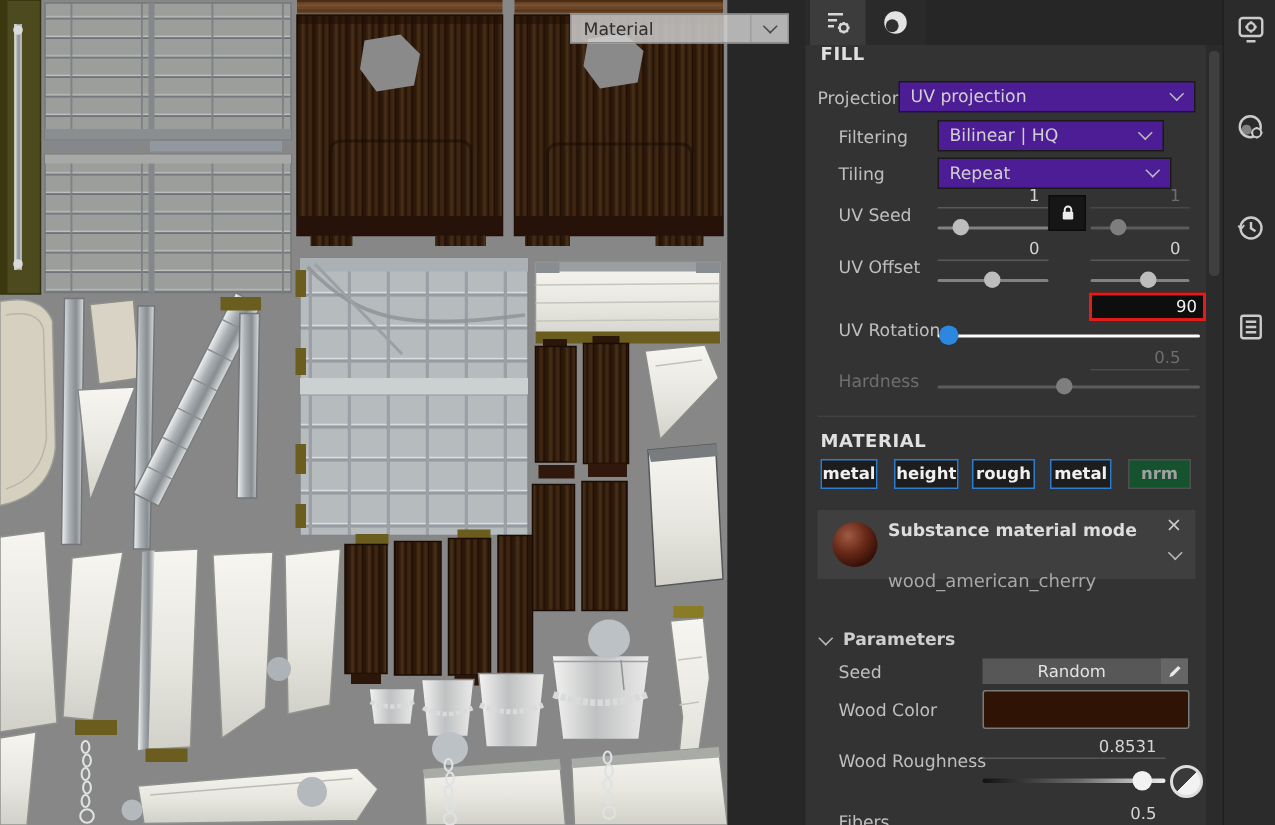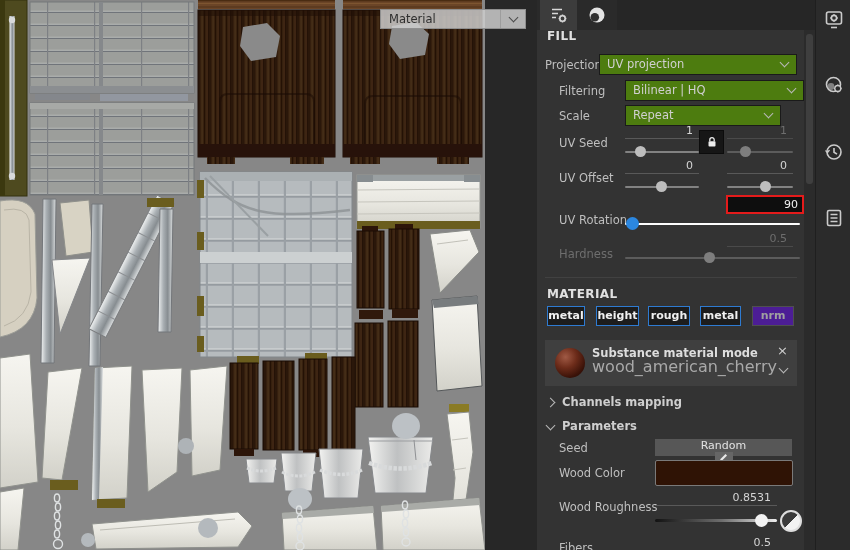--- a/index.html
+++ b/index.html
@@ -18,44 +18,44 @@
   .panel{position:absolute;left:537px;top:0;width:278px;height:550px;background:#333333;}
   .tabbar{position:absolute;left:0;top:0;width:100%;height:30px;background:#2a2a2a;}
   .tab{position:absolute;top:0;width:37px;height:30px;display:flex;align-items:center;justify-content:center;}
   .tab.sel{background:#3c3c3c;}
   .tabrest{position:absolute;left:80px;top:0;right:0;height:30px;background:#262626;}
   .scrollbar{position:absolute;right:0;top:30px;bottom:0;width:11px;background:#2b2b2b;}
   .scrollthumb{position:absolute;left:2px;top:4px;width:7px;height:150px;background:#3f3f3f;border-radius:3px;}
   .sec-title{position:absolute;font-size:12px;font-weight:bold;color:#e0e0e0;letter-spacing:.4px;}
   .lbl{position:absolute;font-size:11.5px;color:#bfbfbf;white-space:nowrap;}
   .lbl.dim{color:#6e6e6e;}
-  .dd{position:absolute;background:#4d7c0f;border:1px solid #1a1a1a;box-sizing:border-box;height:21px;}
+  .dd{position:absolute;background:#4c1d95;border:1px solid #1a1a1a;box-sizing:border-box;height:21px;}
   .dd .txt{font-size:11.5px;color:#d0d0d0;line-height:19px;padding-left:7px;}
   .dd .chev{position:absolute;right:8px;top:7px;}
   .val{position:absolute;font-size:11px;color:#d4d4d4;text-align:right;border-bottom:1px solid #595959;padding:0 6px 1px 0;box-sizing:border-box;}
   .val.dim{color:#6e6e6e;border-bottom-color:#4a4a4a;}
   .track{position:absolute;height:2px;background:#828282;border-radius:1px;}
   .track.dim{background:#5c5c5c;}
   .track.white{background:#fdfdfd;}
   .knob{position:absolute;width:11px;height:11px;border-radius:50%;background:#bdbdbd;top:-5px;}
   .knob.dim{background:#7e7e7e;}
   .knob.blue{width:13px;height:13px;top:-6px;background:#2b87e0;}
   .lockbtn{position:absolute;width:25px;height:24px;background:#161616;border:1px solid #0c0c0c;display:flex;align-items:center;justify-content:center;box-sizing:border-box;}
   .rotinput{position:absolute;background:#0e0e0e;border:2px solid #e41b1b;color:#f2f2f2;font-size:11px;text-align:right;padding:1px 4px;width:66px;height:13px;font-family:inherit;box-sizing:content-box;outline:none;}
   .sep{position:absolute;height:1px;background:#414141;}
   .chbtn{position:absolute;top:306px;height:20px;background:#1d1d1d;border:1px solid #2e7bd2;color:#f0f0f0;font-size:11px;font-weight:bold;text-align:center;line-height:18px;box-sizing:border-box;cursor:default;}
-  .chbtn.off{background:#4c1d95;border:1px solid #4f4f4f;color:#a0a0a0;}
+  .chbtn.off{background:#14532d;border:1px solid #4f4f4f;color:#a0a0a0;}
   .slot{position:absolute;left:8px;top:340px;width:252px;height:46px;background:#3f3f3f;}
   .sphere{position:absolute;left:10px;top:8px;width:30px;height:30px;border-radius:50%;background:radial-gradient(circle at 35% 30%,#a05a45 0%,#6d2c1a 38%,#3a1208 72%,#1d0703 100%);}
   .slot-title{position:absolute;left:47px;top:6px;font-size:11.5px;font-weight:bold;color:#dddddd;}
-  .slot-name{position:absolute;left:47px;top:17px;font-size:16px;color:#a9a9a9;}
+  .slot-name{position:absolute;left:47px;top:40px;font-size:12px;color:#a9a9a9;}
   .slot-x{position:absolute;right:9px;top:4px;font-size:13px;color:#cfcfcf;line-height:14px;}
   .slot-chev{position:absolute;right:10px;top:28px;}
   .grouprow{position:absolute;display:flex;align-items:center;gap:8px;font-size:11.5px;font-weight:bold;color:#cfcfcf;}
-  .seedbtn{position:absolute;left:118px;top:439px;width:137px;height:17px;background:#575757;display:flex;align-items:center;box-sizing:border-box;flex-direction:column;}
+  .seedbtn{position:absolute;left:118px;top:439px;width:137px;height:17px;background:#575757;display:flex;align-items:center;box-sizing:border-box;}
   .seedbtn .txt{flex:1;text-align:center;font-size:11px;color:#e2e2e2;}
   .seedbtn .pic{width:18px;height:100%;background:#666666;display:flex;align-items:center;justify-content:center;}
   .swatch{position:absolute;left:118px;top:460px;width:138px;height:26px;background:#2f1305;border:1px solid #7a7a7a;border-radius:2px;box-sizing:border-box;}
   .roughtrack{position:absolute;left:118px;top:519px;width:122px;height:3px;background:linear-gradient(90deg,#121212,#6e6e6e 55%,#ededed);border-radius:2px;}
   .roughknob{position:absolute;left:82%;top:-5px;width:13px;height:13px;border-radius:50%;background:#f2f2f2;}
   .halfcircle{position:absolute;left:243px;top:510px;width:18px;height:18px;border-radius:50%;border:2px solid #dedede;background:linear-gradient(135deg,#3a3a3a 50%,#f2f2f2 50%);}
   
   .iconbar{position:absolute;left:815px;top:0;width:35px;height:550px;background:#2b2b2b;border-left:1px solid #1f1f1f;}
   .ibtn{position:absolute;left:5px;width:26px;height:26px;display:flex;align-items:center;justify-content:center;}
 </style>
@@ -322,26 +322,26 @@
 
     <div class="sec-title" style="left:10px;top:29px;">FILL</div>
 
     <div class="lbl" style="left:8px;top:58px;">Projection</div>
     <div class="dd" style="left:62px;top:54px;width:198px;">
       <div class="txt">UV projection</div>
       <span class="chev"></span>
     </div>
 
     <div class="lbl" style="left:22px;top:84px;">Filtering</div>
-    <div class="dd" style="left:88px;top:80px;width:179px;">
+    <div class="dd" style="left:88px;top:80px;width:151px;">
       <div class="txt">Bilinear | HQ</div>
       <span class="chev"></span>
     </div>
 
-    <div class="lbl" style="left:22px;top:109px;">Scale</div>
+    <div class="lbl" style="left:22px;top:109px;">Tiling</div>
     <div class="dd" style="left:88px;top:105px;width:156px;">
       <div class="txt">Repeat</div>
       <span class="chev"></span>
     </div>
 
     <div class="lbl" style="left:22px;top:136px;">UV Seed</div>
     <div class="val" style="left:88px;top:124px;width:74px;">1</div>
     <div class="track" style="left:88px;top:151px;width:74px;">
       <div class="knob" style="left:14%;"></div>
     </div>
@@ -389,24 +389,20 @@
     <div class="chbtn off" style="left:215px;width:42px;">nrm</div>
 
     <div class="slot">
       <div class="sphere"></div>
       <div class="slot-title">Substance material mode</div>
       <div class="slot-name">wood_american_cherry</div>
       <div class="slot-x">×</div>
       <span class="chev slot-chev"></span>
     </div>
 
-    <div class="grouprow" style="left:10px;top:395px;">
-      <span class="chev right"></span>
-      <span>Channels mapping</span>
-    </div>
     <div class="grouprow" style="left:10px;top:419px;">
       <span class="chev" style="margin-top:-2px;"></span>
       <span>Parameters</span>
     </div>
 
     <div class="lbl" style="left:22px;top:441px;">Seed</div>
     <div class="seedbtn">
       <span class="txt">Random</span>
       <span class="pic">
         <svg width="11" height="11" viewBox="0 0 14 14">

